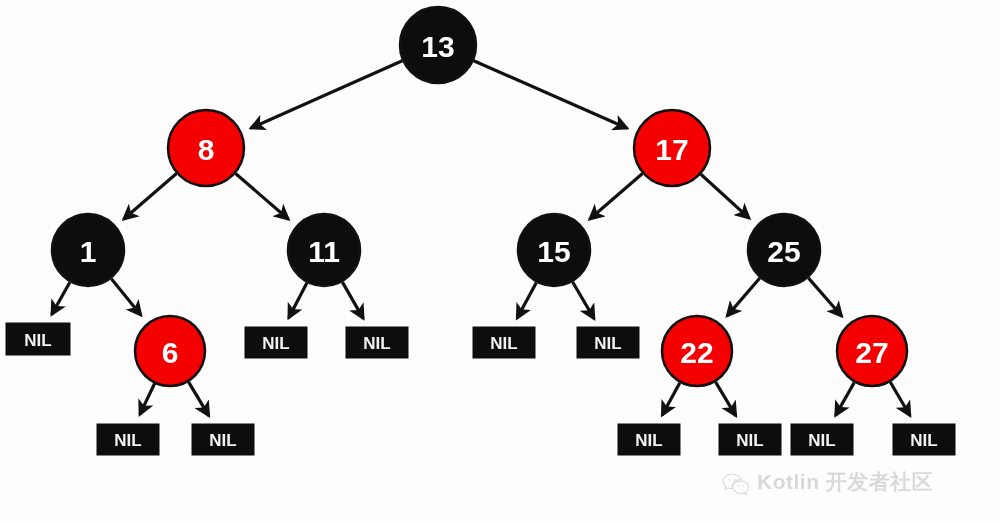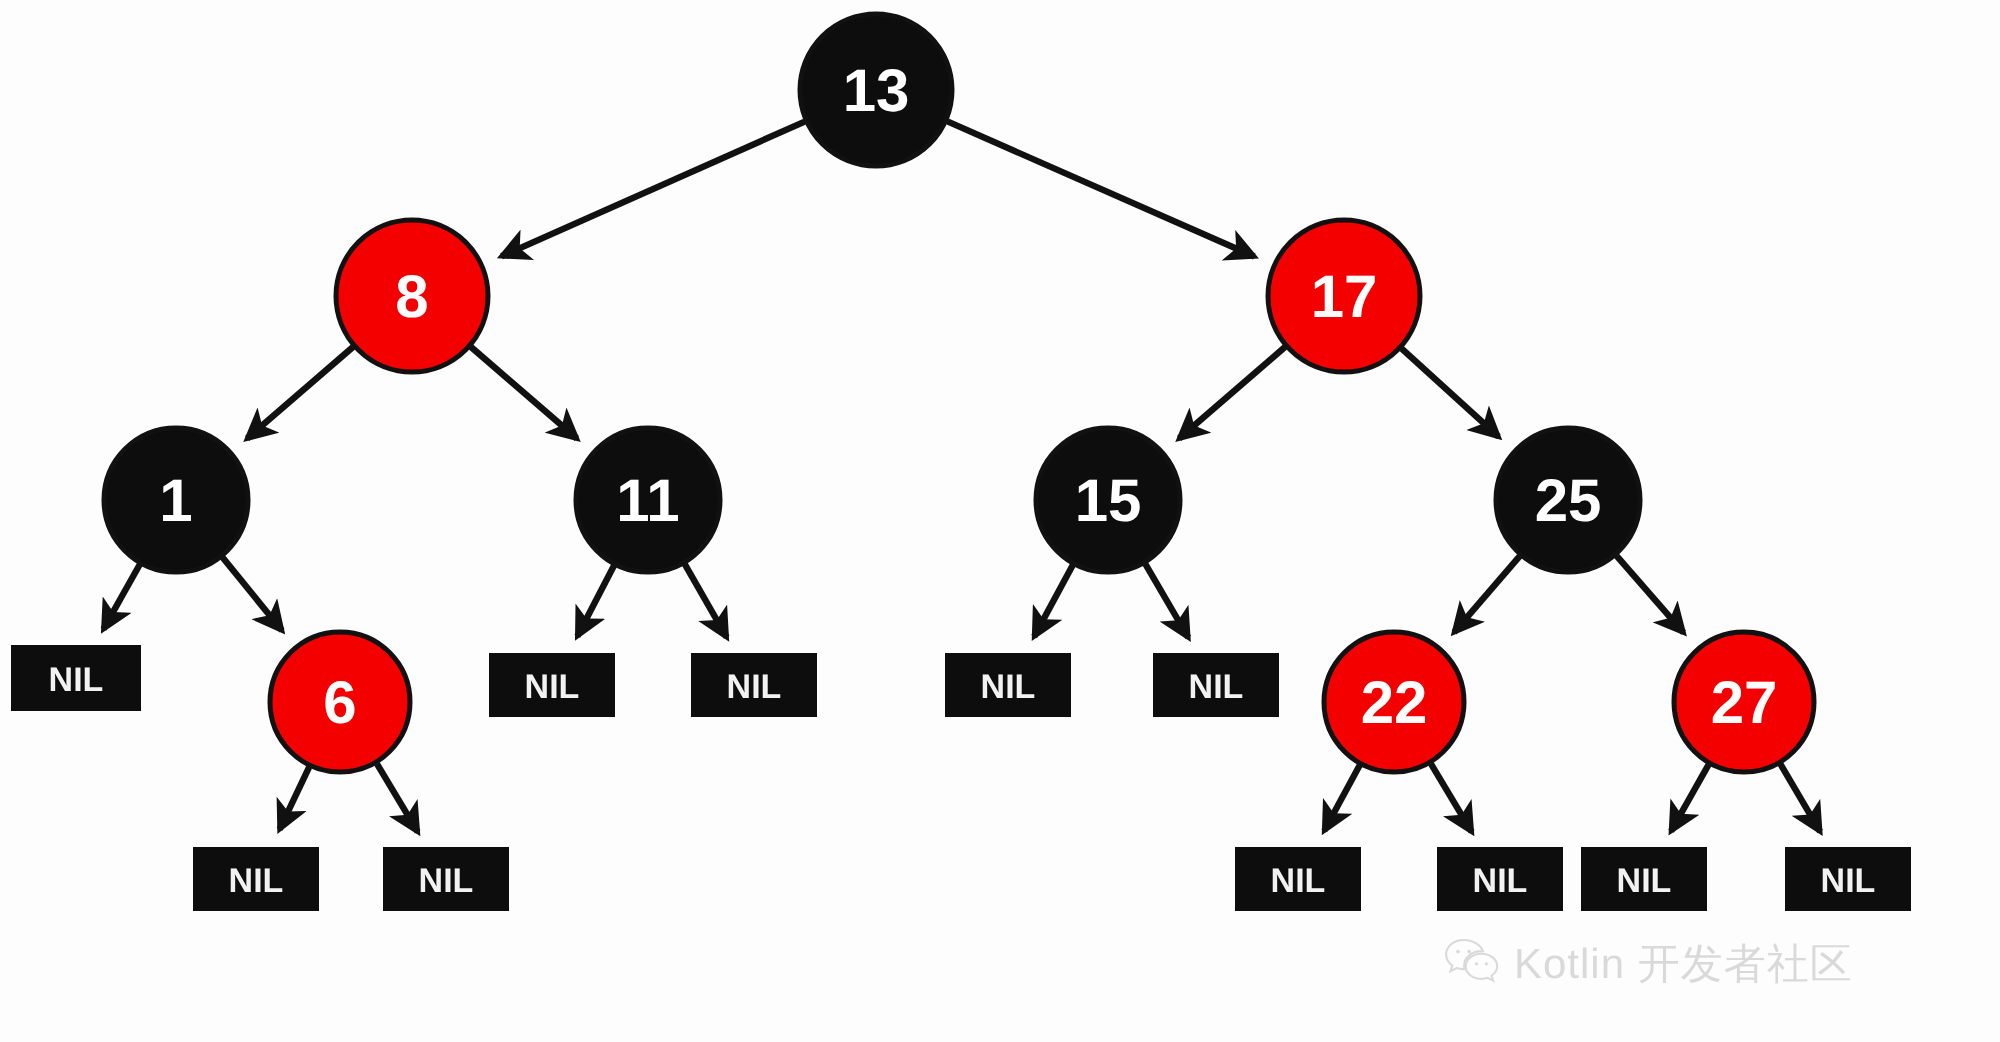--- a/index.html
+++ b/index.html
@@ -51,24 +51,25 @@
   .nil-box {
     fill: #0d0d0d;
     stroke: #0d0d0d;
     stroke-width: 1;
   }
   #watermark {
     position: absolute;
     left: 722px;
     top: 468px;
     display: flex;
-    align-items: flex-start;
+    align-items: flex-end;
     gap: 7px;
     opacity: 0.30;
     pointer-events: none;
+    font-weight: bold;
   }
   #watermark .wm-label {
     font-family: "Liberation Sans", sans-serif;
     font-size: 21px;
     color: #8a8a8a;
     letter-spacing: 0.5px;
     white-space: nowrap;
   }
   .wechat-icon {
     width: 28px;

